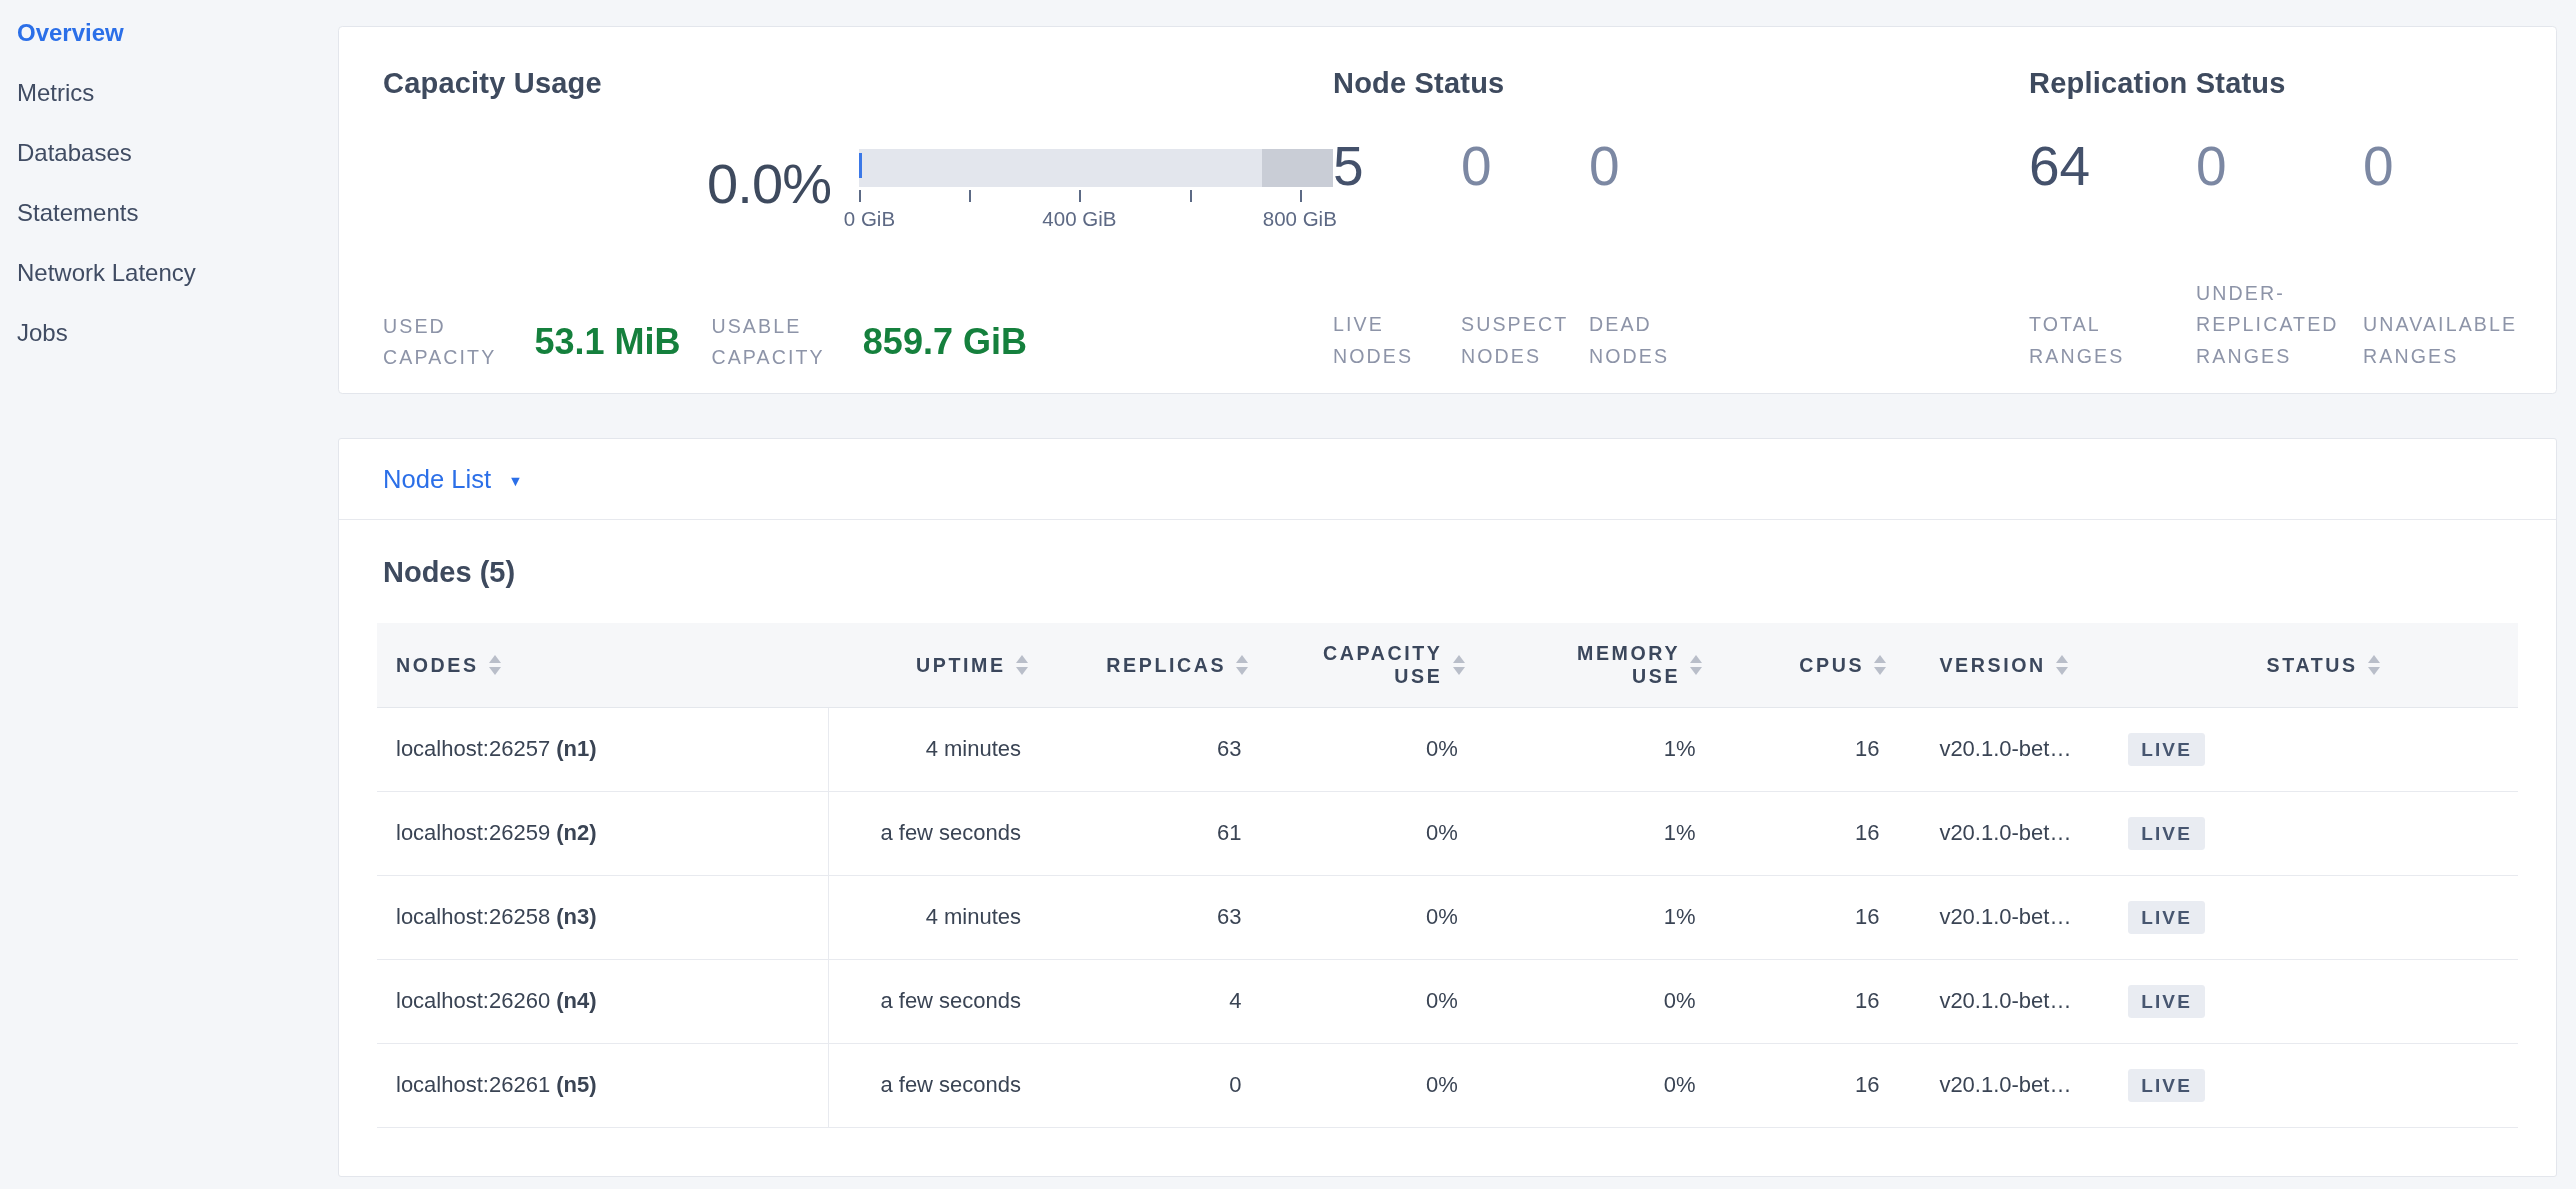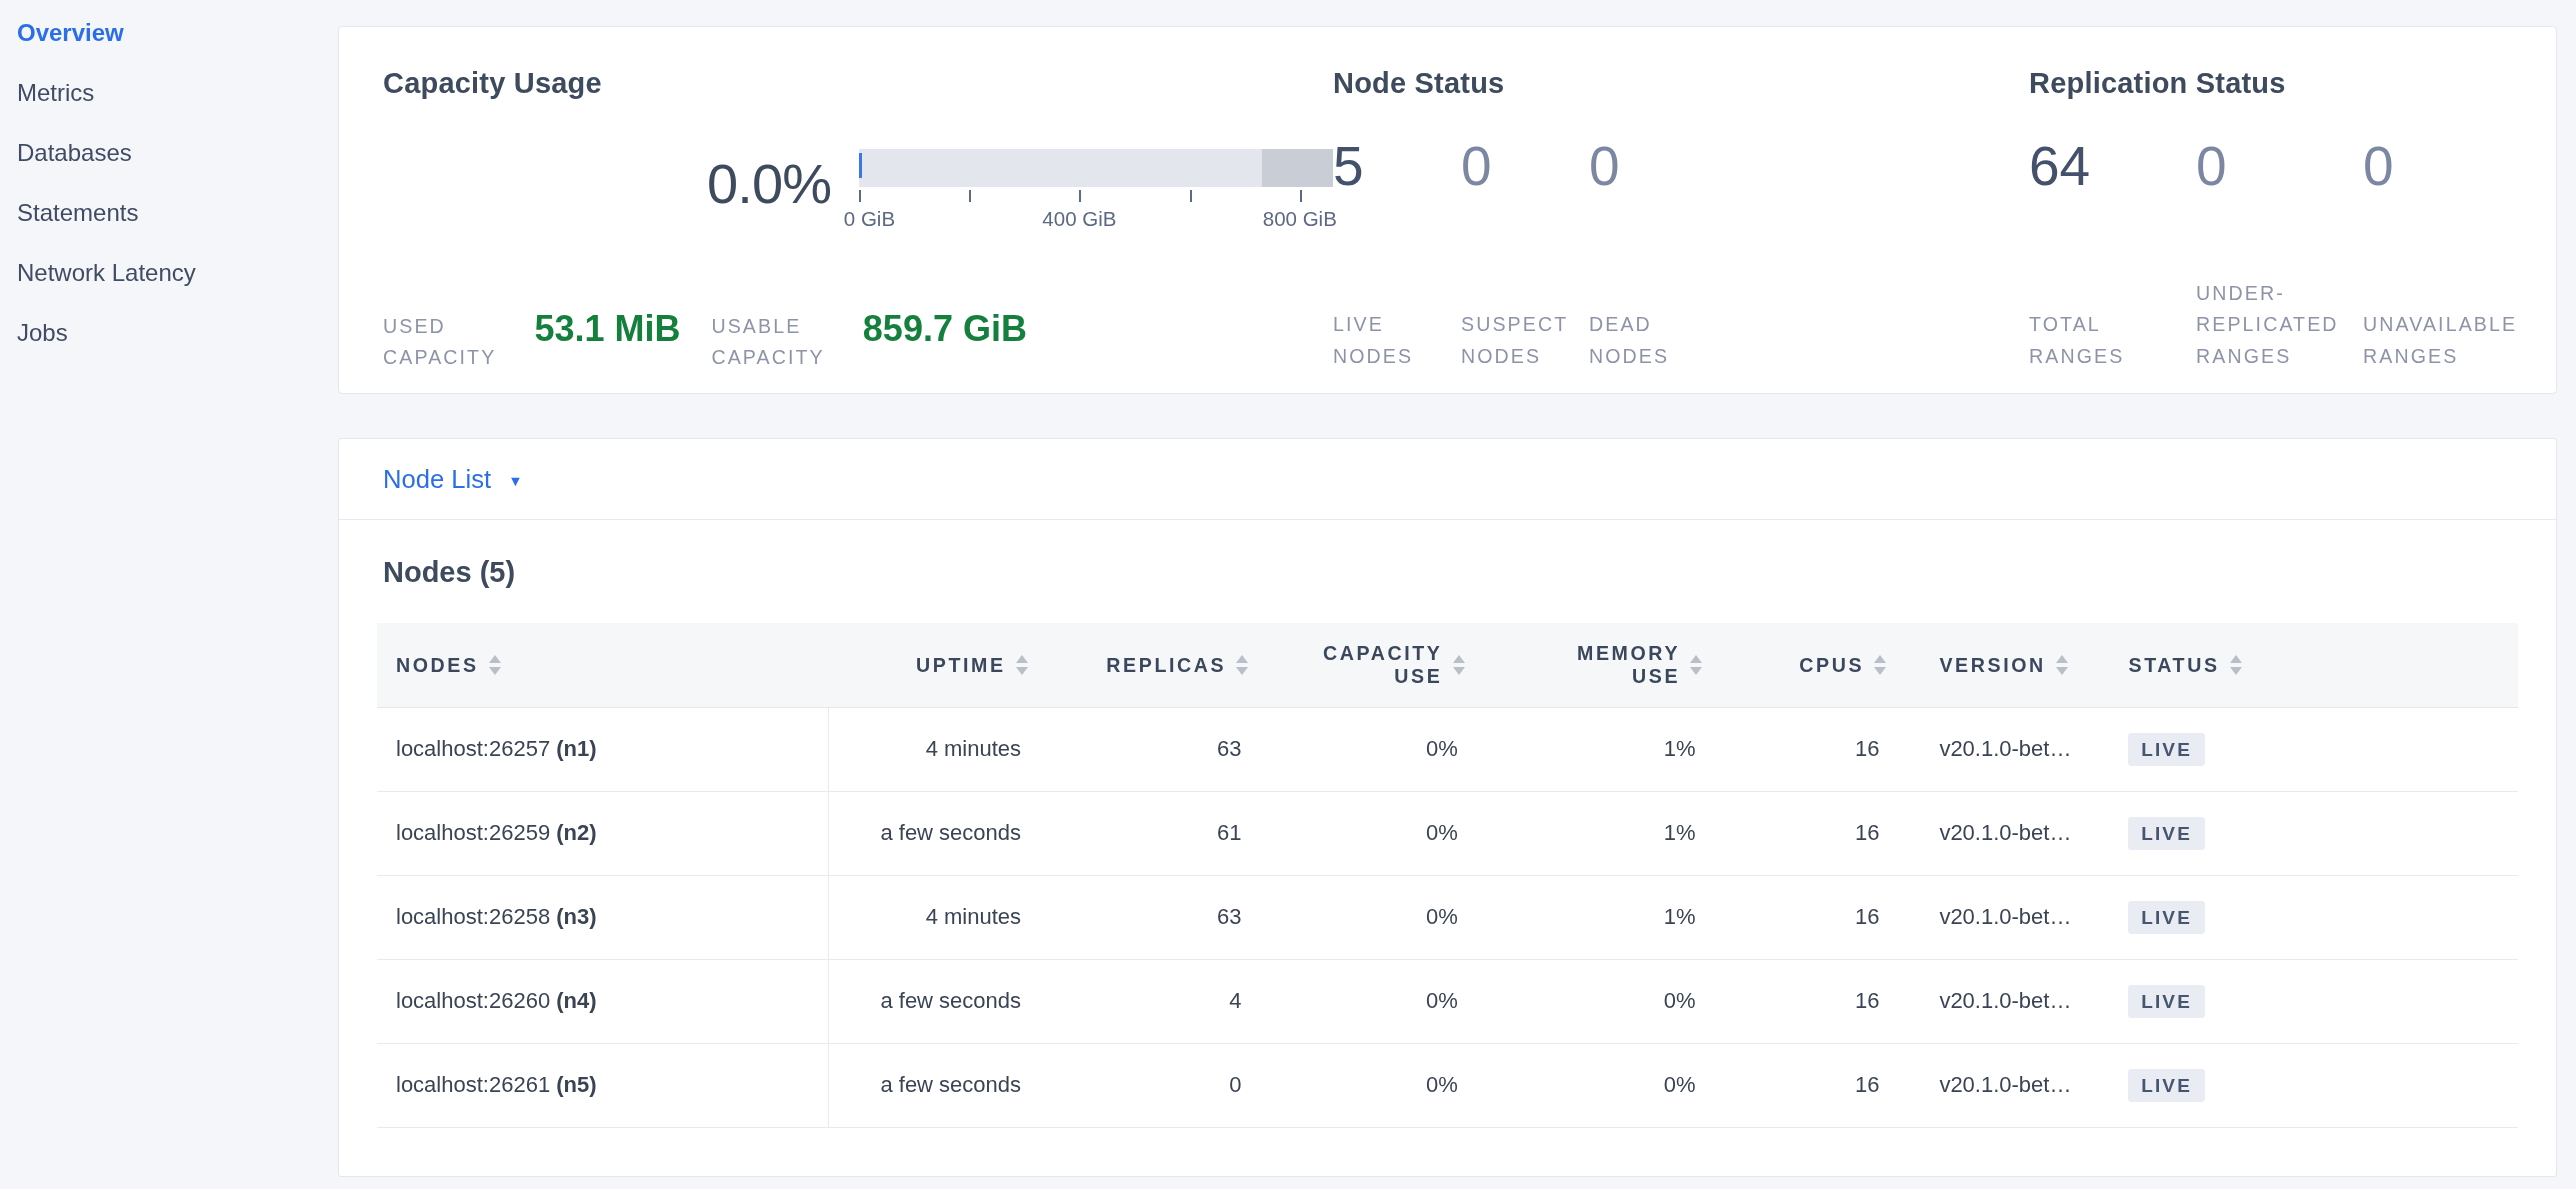--- a/index.html
+++ b/index.html
@@ -40,21 +40,21 @@
   .cap-chart { width:474px; }
   .cap-bar { position:relative; height:38px; background:#e3e6ed; }
   .cap-bar .tail { position:absolute; right:0; top:0; height:100%; width:15%; background:#c9cdd6; }
   .cap-bar .marker { position:absolute; left:0; top:3.4px; height:25.6px; width:3.4px; background:#3b78e7; }
   .cap-ticks { position:relative; height:15.4px; margin-top:2.6px; }
   .cap-ticks i { position:absolute; top:0; width:1.7px; height:12px; background:#5c6a85; }
   .cap-tick-labels { position:relative; height:25.6px; margin-top:1.7px; font-size:20.5px; color:#5d6984; }
   .cap-tick-labels span { position:absolute; transform:translateX(-50%); white-space:nowrap; }
   .spacer { flex:1; }
   .cap-stats { display:flex; align-items:flex-end; }
-  .stat { display:flex; align-items:flex-start; }
+  .stat { display:flex; align-items:center; }
   .stat-label {
     font-size:19.6px; letter-spacing:2.1px; color:#8d94a8; line-height:1.55;
     width:136px; text-transform:uppercase;
   }
   .stat-value { font-size:36px; font-weight:600; color:#15803d; line-height:1; margin-left:15.4px; white-space:nowrap; }
   .stat + .stat { margin-left:31px; }
 
   .figures { display:flex; margin-top:39px; }
   .figure { font-size:55px; font-weight:500; line-height:1; color:#44516b; }
   .figure.muted { color:#7c88a3; }
@@ -91,21 +91,21 @@
   .sort .dn { width:0; height:0; border-left:6.8px solid transparent; border-right:6.8px solid transparent; border-top:8.5px solid #b9bec9; }
 
   tbody tr { height:84px; }
   td { font-size:22px; color:#3a4454; border-bottom:0.9px solid #e8eaef; }
   td.c-nodes { padding-left:19px; border-right:0.9px solid #e8eaef; }
   td.r { text-align:right; padding-right:6.8px; }
   td.c-version { padding-left:53px; }
   td.c-status { padding-left:43px; }
   th.h-nodes .th-inner { padding-left:19px; }
   th.h-version .th-inner { padding-left:53px; }
-  th.h-status .th-inner { padding-left:43px; }
+  th.h-status .th-inner { padding-left:43px;justify-content:center; }
   .nid { font-weight:700; }
   .badge {
     display:inline-block; background:#e9ecf2; color:#475670;
     font-size:19px; font-weight:700; letter-spacing:2.1px;
     padding:6.8px 12.8px; border-radius:3.4px; line-height:1;
   }
 </style>
 </head>
 <body>
 

